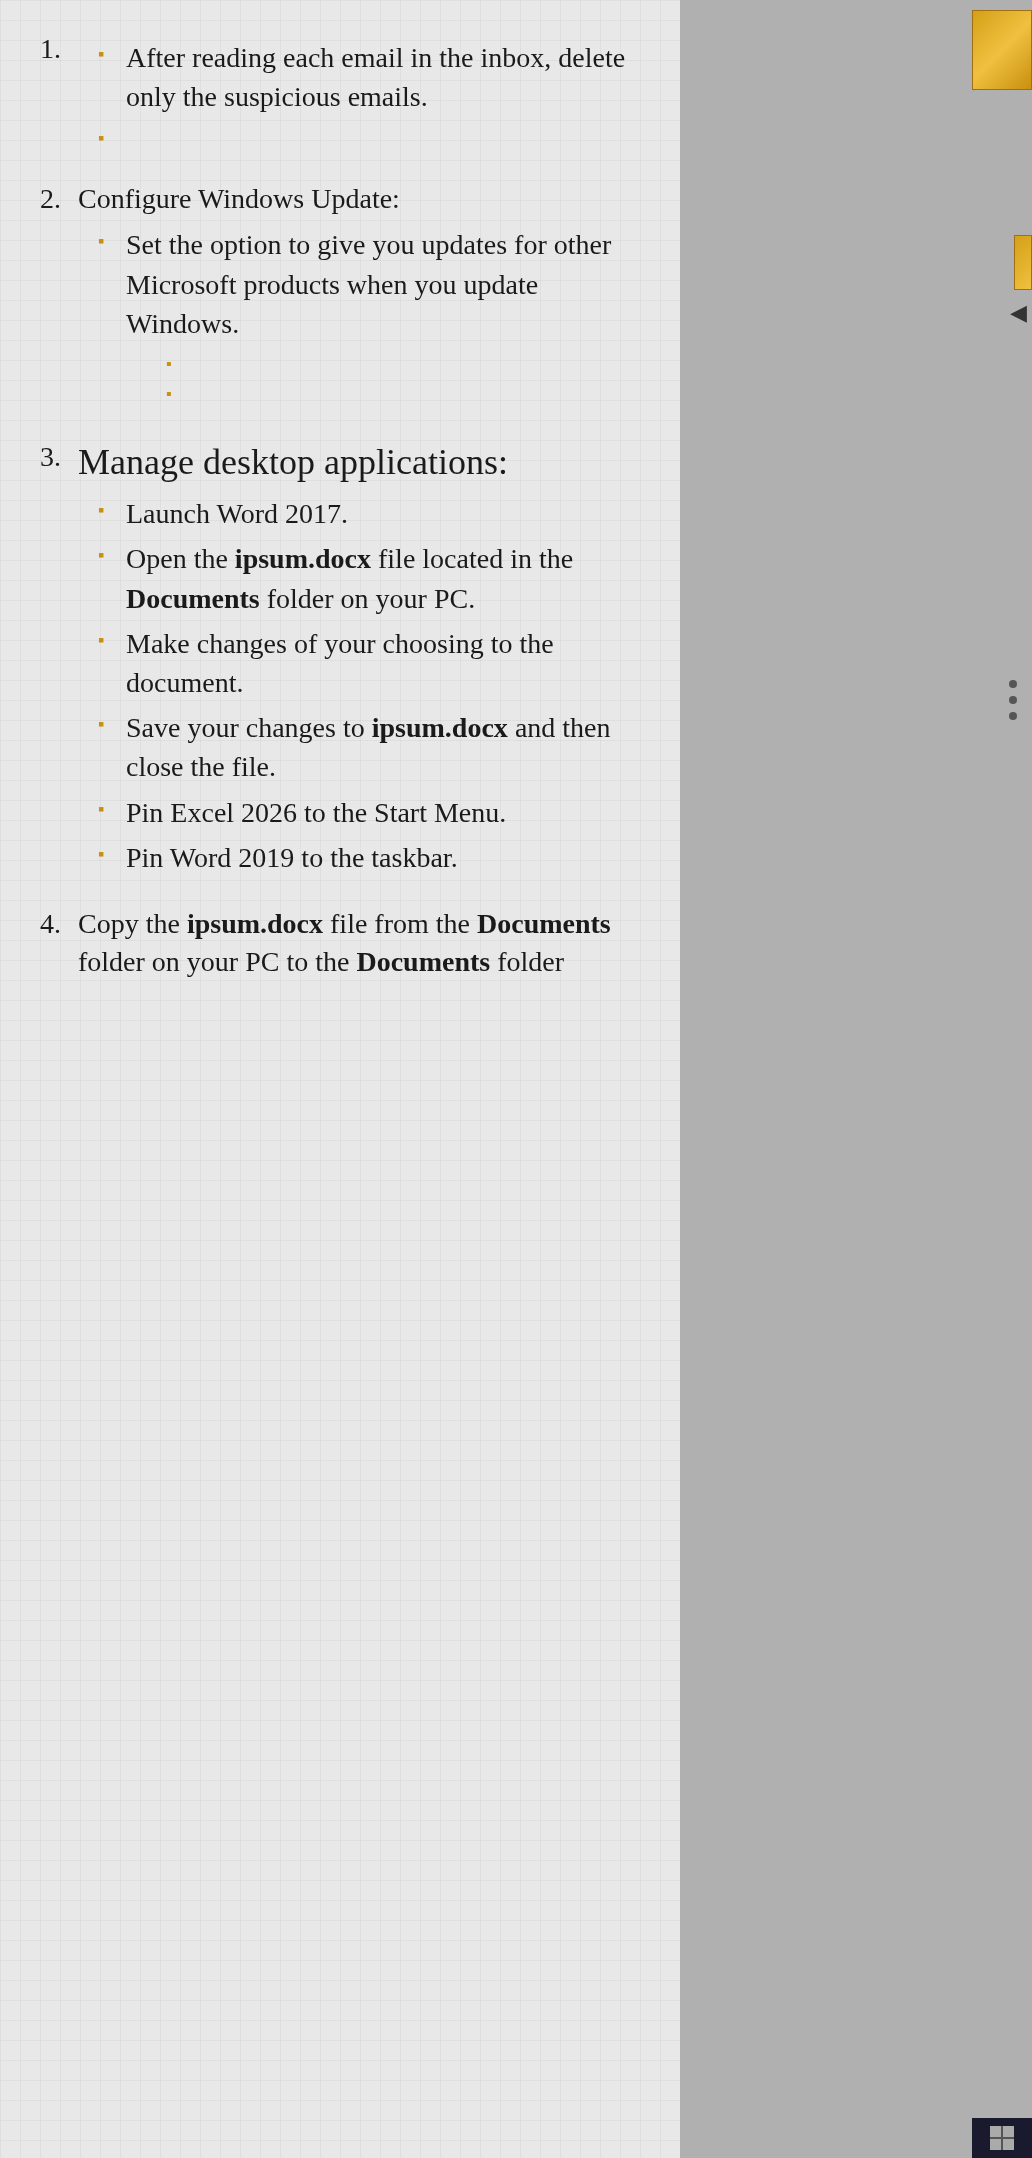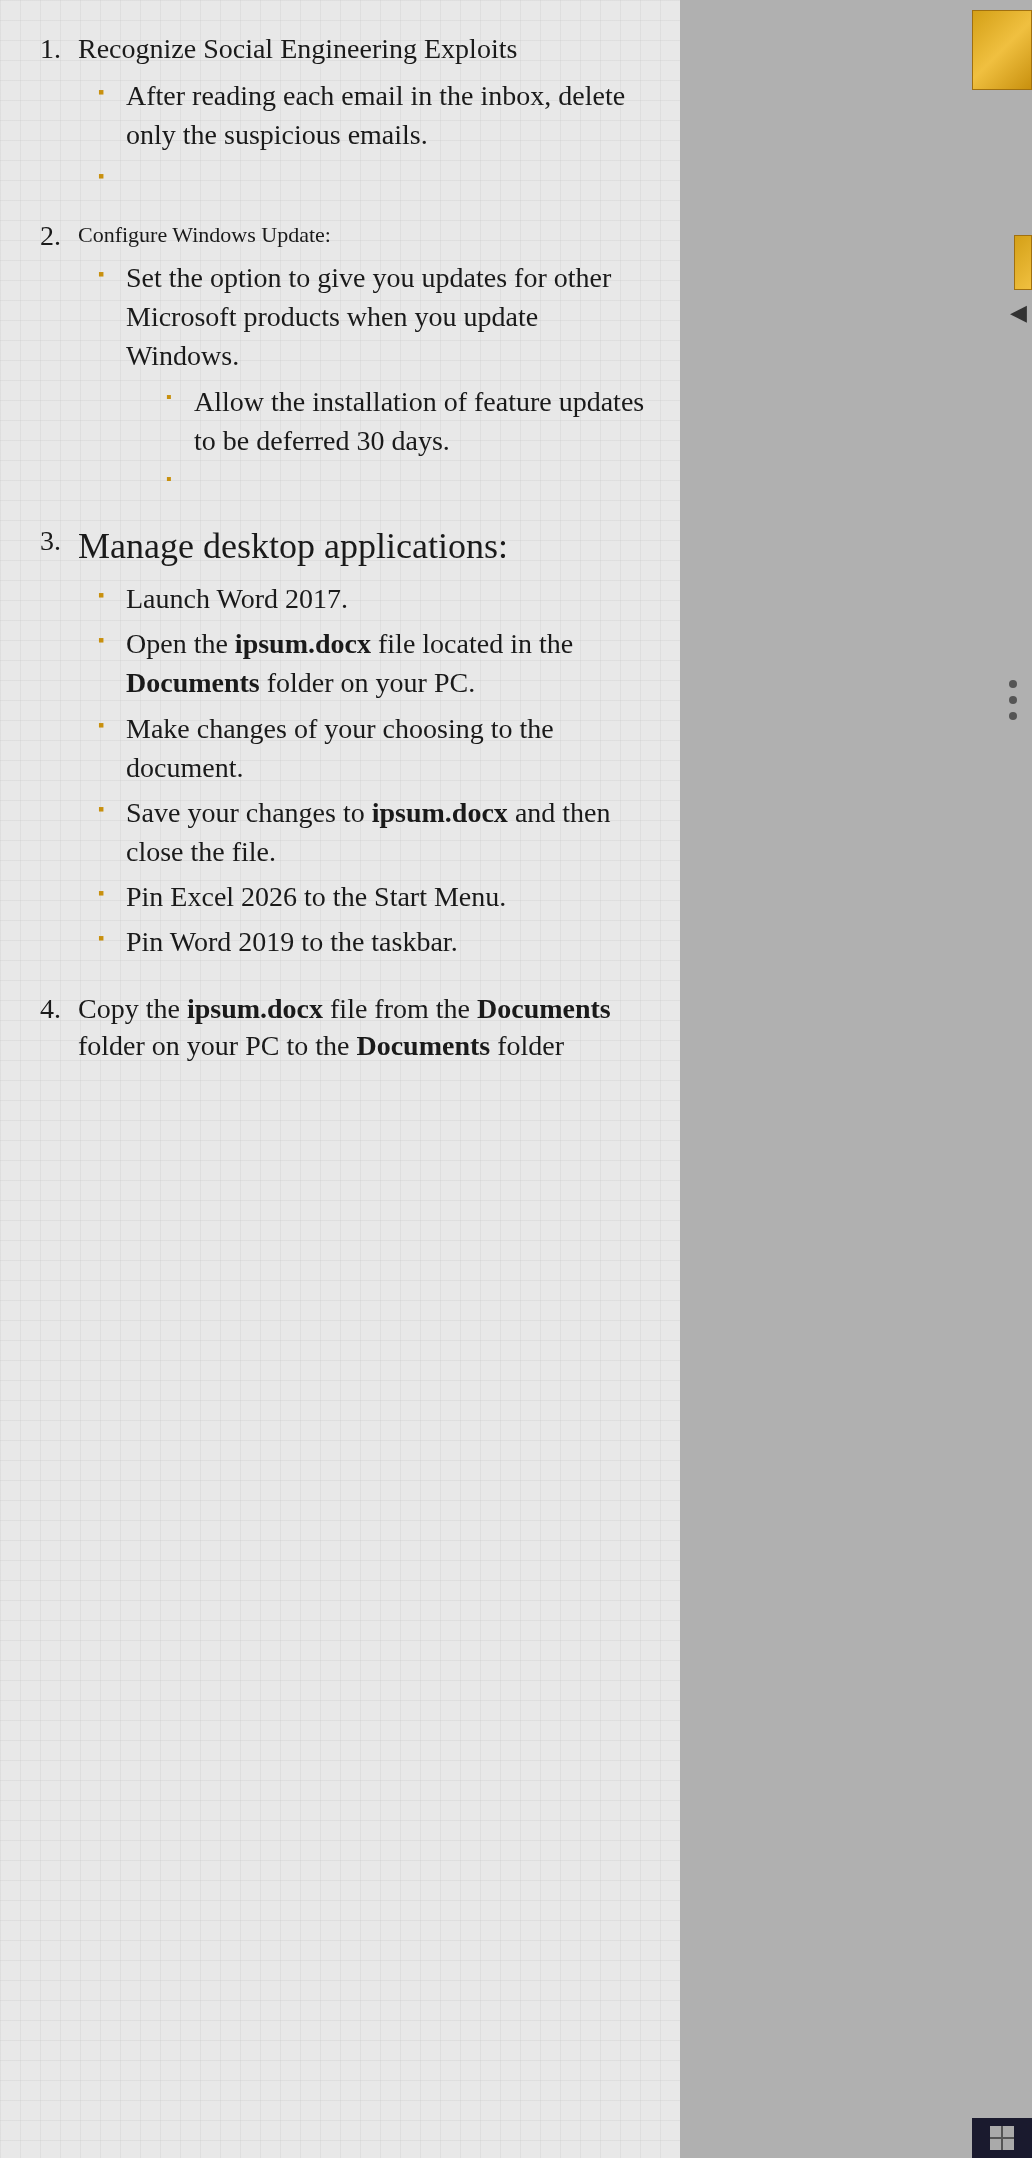--- a/index.html
+++ b/index.html
@@ -164,48 +164,46 @@
 
 <div style="display:flex; width:1032px; min-height:2158px; position:relative;">
 
   <div class="page-container">
     <div class="content">
 
       <div style="margin-bottom:22px;">
         <div style="display:flex; align-items:flex-start;">
           <span style="min-width:38px; font-size:28px; line-height:1.35;">1.</span>
           <div>
-            <span style="font-size:28px; line-height:1.35;">Recognize Social Engineering Exploits</span>
             <ul class="bullet-list" style="margin-top:8px;">
               <li>
                 <span class="bullet">▪</span>
                 <span>After reading each email in the inbox, delete only the suspicious emails.</span>
               </li>
               <li>
                 <span class="bullet">▪</span>
               </li>
             </ul>
           </div>
         </div>
       </div>
 
       <div style="margin-bottom:22px;">
         <div style="display:flex; align-items:flex-start;">
           <span style="min-width:38px; font-size:28px; line-height:1.35;">2.</span>
           <div>
-            <span style="font-size:22px; line-height:1.35;">Configure Windows Update:</span>
+            <span style="font-size:28px; line-height:1.35;">Configure Windows Update:</span>
             <ul class="bullet-list" style="margin-top:8px;">
               <li>
                 <span class="bullet">▪</span>
                 <div>
                   <span>Set the option to give you updates for other Microsoft products when you update Windows.</span>
                   <ul class="sub-bullet-list" style="margin-top:6px;">
                     <li>
                       <span class="bullet">▪</span>
-                      <span>Allow the installation of feature updates to be deferred 30 days.</span>
                     </li>
                     <li>
                       <span class="bullet">▪</span>
                     </li>
                   </ul>
                 </div>
               </li>
             </ul>
           </div>
         </div>

